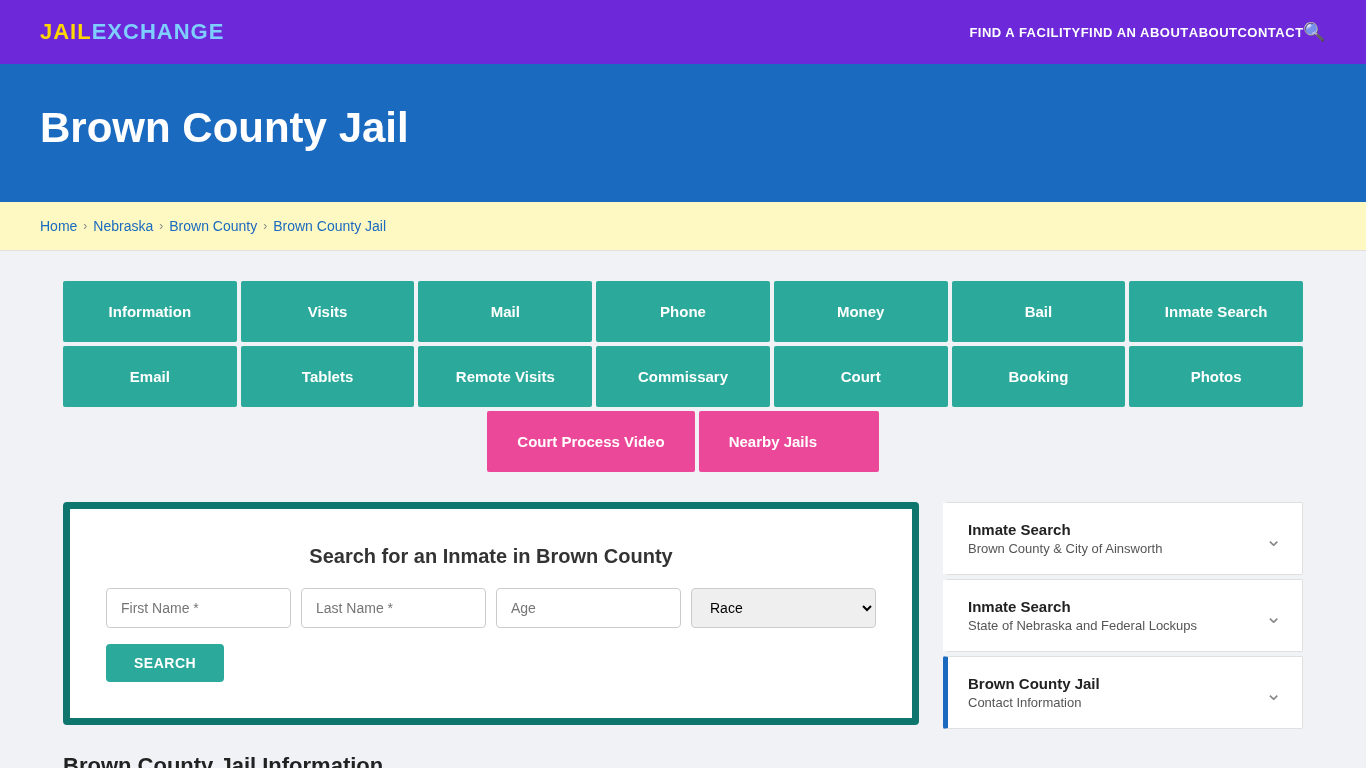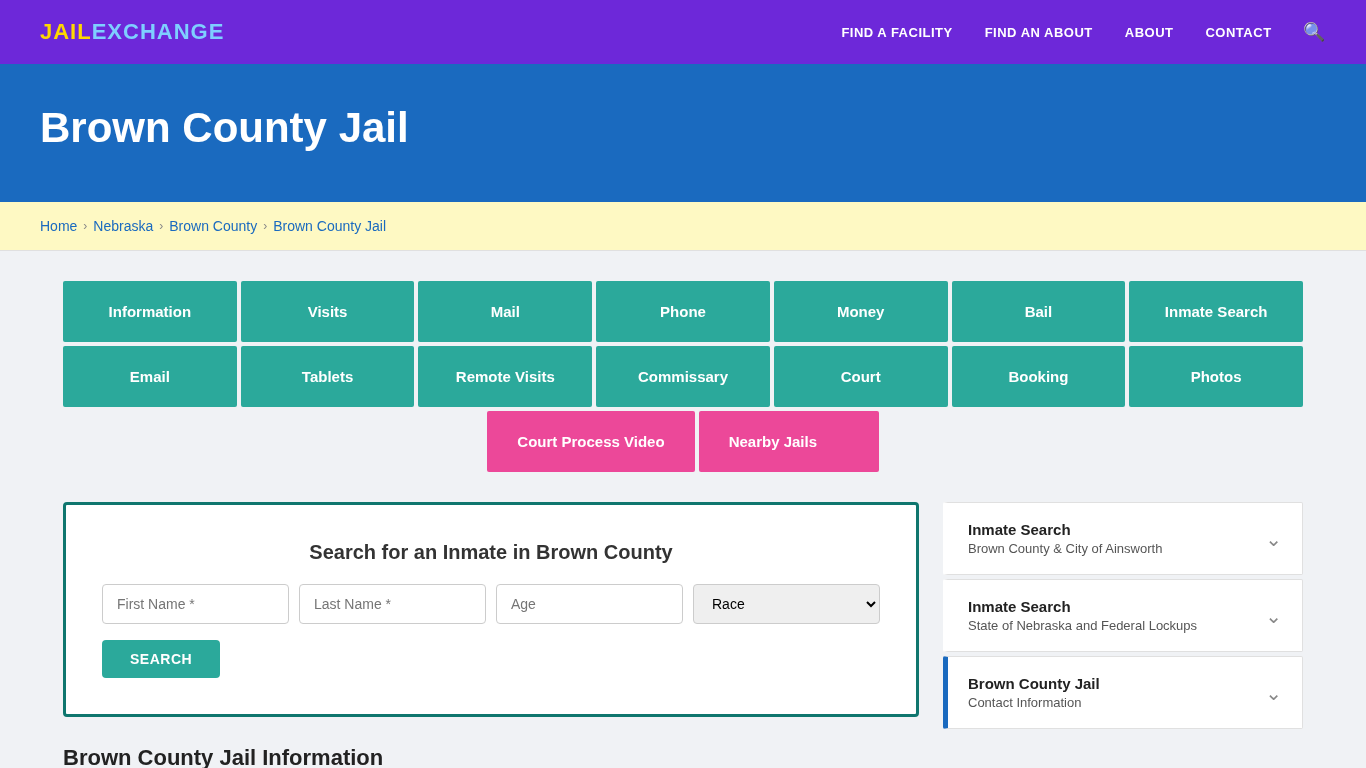--- a/index.html
+++ b/index.html
@@ -17,21 +17,20 @@
     .logo {
       font-size: 22px;
       font-weight: 900;
       color: #fff;
       letter-spacing: 1px;
     }
     .logo span { color: #ffd700; }
     .nav-links {
       display: flex;
       align-items: center;
-      gap: 32px;
     }
     .nav-links a {
       color: #fff;
       text-decoration: none;
       font-size: 13px;
       font-weight: 700;
       letter-spacing: 0.5px;
     }
     .nav-search {
       color: #fff;
@@ -122,21 +121,21 @@
     
     .main-sidebar {
       display: flex;
       gap: 24px;
       align-items: flex-start;
     }
 
     
     .search-panel {
       background: #fff;
-      border: 3px solid #0f766e;
+      border: 7px solid #0f766e;
       border-radius: 4px;
       padding: 36px 36px 36px 36px;
       flex: 1;
     }
     .search-panel h2 {
       font-size: 20px;
       font-weight: 700;
       margin-bottom: 20px;
       text-align: center;
     }

